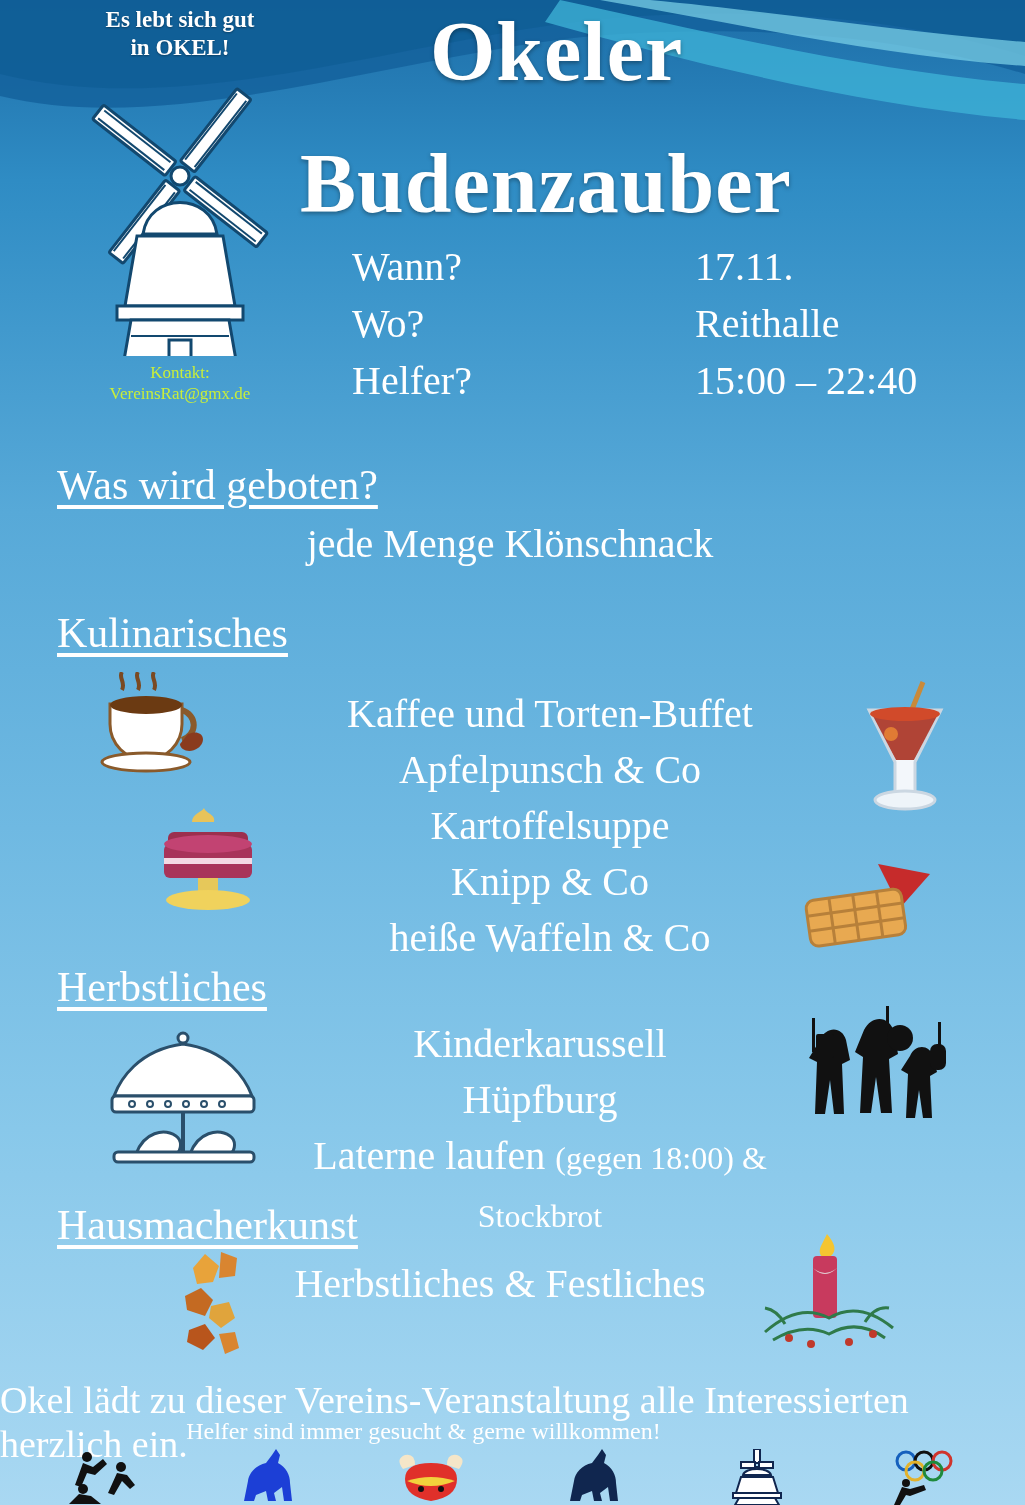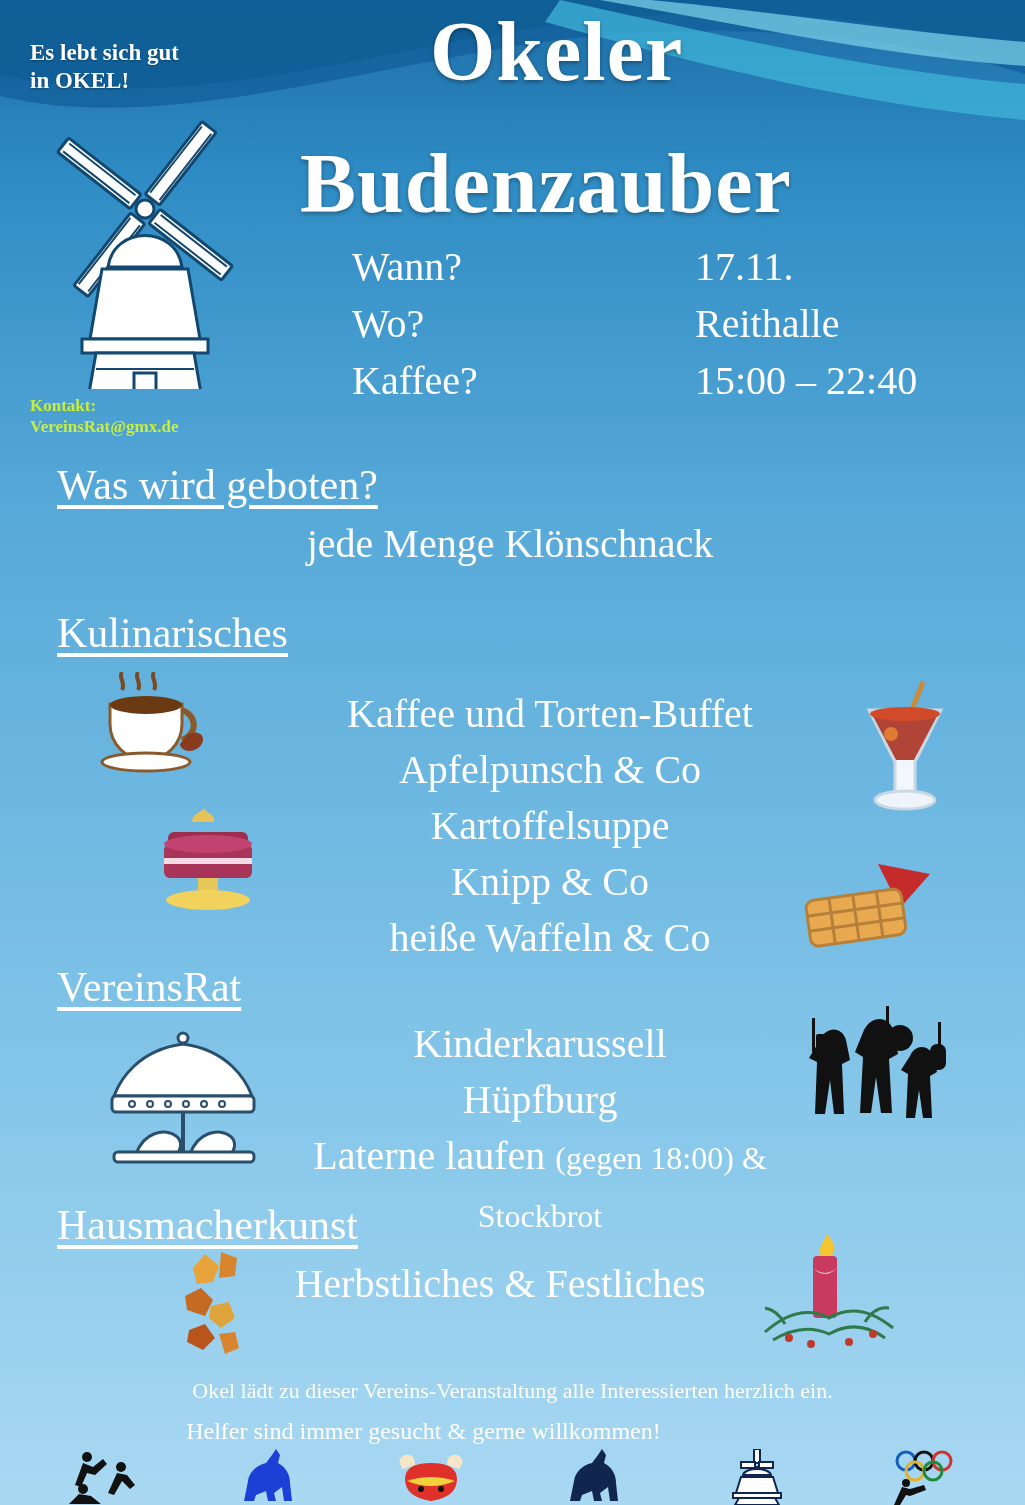--- a/index.html
+++ b/index.html
@@ -5,38 +5,38 @@
   html,body{margin:0;padding:0;}
   body{
     width:1025px;height:1505px;
     font-family:"Liberation Serif", serif;
     background:linear-gradient(180deg,#1d6ea8 0%,#2f8cc4 12%,#57a9d8 34%,#6fb9e2 55%,#88c8ea 75%,#a9d8f2 100%);
     position:relative;overflow:hidden;color:#ffffff;
   }
   
   .swoosh{position:absolute;left:0;top:0;width:1025px;height:230px;overflow:hidden;pointer-events:none;}
   
-  .logo-block{position:absolute;left:30px;top:6px;width:300px;margin-top:33px;}
+  .logo-block{position:absolute;left:30px;top:6px;width:300px;text-align:center;}
   .logo-tag{font-size:23px;line-height:28px;color:#ffffff;font-weight:bold;text-shadow:0 1px 2px rgba(0,0,0,.35);}
   .mill{margin:4px auto 0;display:block;}
-  .contact{margin-top:2px;font-size:17px;line-height:21px;color:#c9ee3a;font-weight:bold;}
+  .contact{margin-top:2px;font-size:17px;line-height:21px;color:#c9ee3a;font-weight:normal;}
   
   .title1{position:absolute;left:430px;top:10px;font-size:84px;line-height:84px;font-weight:bold;letter-spacing:1px;text-shadow:0 2px 4px rgba(0,0,0,.35);}
   .title2{position:absolute;left:300px;top:142px;font-size:84px;line-height:84px;font-weight:bold;letter-spacing:1px;text-shadow:0 2px 4px rgba(0,0,0,.35);}
   
   .facts{position:absolute;left:352px;top:238px;width:640px;font-size:40px;line-height:57px;}
   .facts .row{display:flex;gap:28px;}
   .facts .q{width:315px;}
   .facts .a{flex:1;}
   
   .sec-head{position:absolute;font-size:42px;line-height:46px;text-decoration:underline;text-underline-offset:6px;}
   .lines{position:absolute;text-align:center;font-size:40px;line-height:56px;}
   .small-inline{font-size:32px;}
   
-  .footer1{position:absolute;left:0;top:1378px;width:1025px;text-align:center;font-size:22px;}
+  .footer1{position:absolute;left:0;top:1378px;width:1025px;font-size:38px;}
   .footer2{position:absolute;left:0;top:1418px;width:847px;text-align:center;font-size:24px;}
   .icon-row{position:absolute;left:0;top:1445px;width:1025px;height:60px;display:flex;justify-content:space-around;align-items:flex-end;padding:0 24px;box-sizing:border-box;}
   .icon-row svg{display:block;}
   .food-icon{position:absolute;}
 </style>
 </head>
 <body>
 
 <div class="swoosh">
   <svg width="1025" height="230" viewBox="0 0 1025 230">
@@ -98,21 +98,21 @@
 <div class="facts">
   <div class="row">
     <div class="q">Wann?</div>
     <div class="a">17.11.</div>
   </div>
   <div class="row">
     <div class="q">Wo?</div>
     <div class="a">Reithalle</div>
   </div>
   <div class="row">
-    <div class="q">Kaffee?</div>
+    <div class="q">Helfer?</div>
     <div class="a">15:00 – 22:40</div>
   </div>
 </div>
 
 <div class="sec-head" style="left:57px;top:462px;">Was wird geboten?</div>
 <div class="lines" style="left:150px;top:516px;width:720px;">
   <div>jede Menge Klönschnack</div>
 </div>
 
 <div class="sec-head" style="left:57px;top:610px;">Kulinarisches</div>
@@ -169,21 +169,21 @@
         <line x1="8" y1="51" x2="104" y2="51"></line>
         <line x1="8" y1="66" x2="104" y2="66"></line>
         <line x1="32" y1="36" x2="32" y2="82"></line>
         <line x1="56" y1="36" x2="56" y2="82"></line>
         <line x1="80" y1="36" x2="80" y2="82"></line>
       </g>
     </g>
   </svg>
 </span>
 
-<div class="sec-head" style="left:57px;top:964px;">VereinsRat</div>
+<div class="sec-head" style="left:57px;top:964px;">Herbstliches</div>
 <div class="lines" style="left:260px;top:1016px;width:560px;">
   <div>Kinderkarussell</div>
   <div>Hüpfburg</div>
   <div>
     <span>Laterne laufen</span>
     <span class="small-inline">(gegen 18:00) &amp; Stockbrot</span>
   </div>
 </div>
 
 <span class="food-icon" style="left:98px;top:1022px;">

